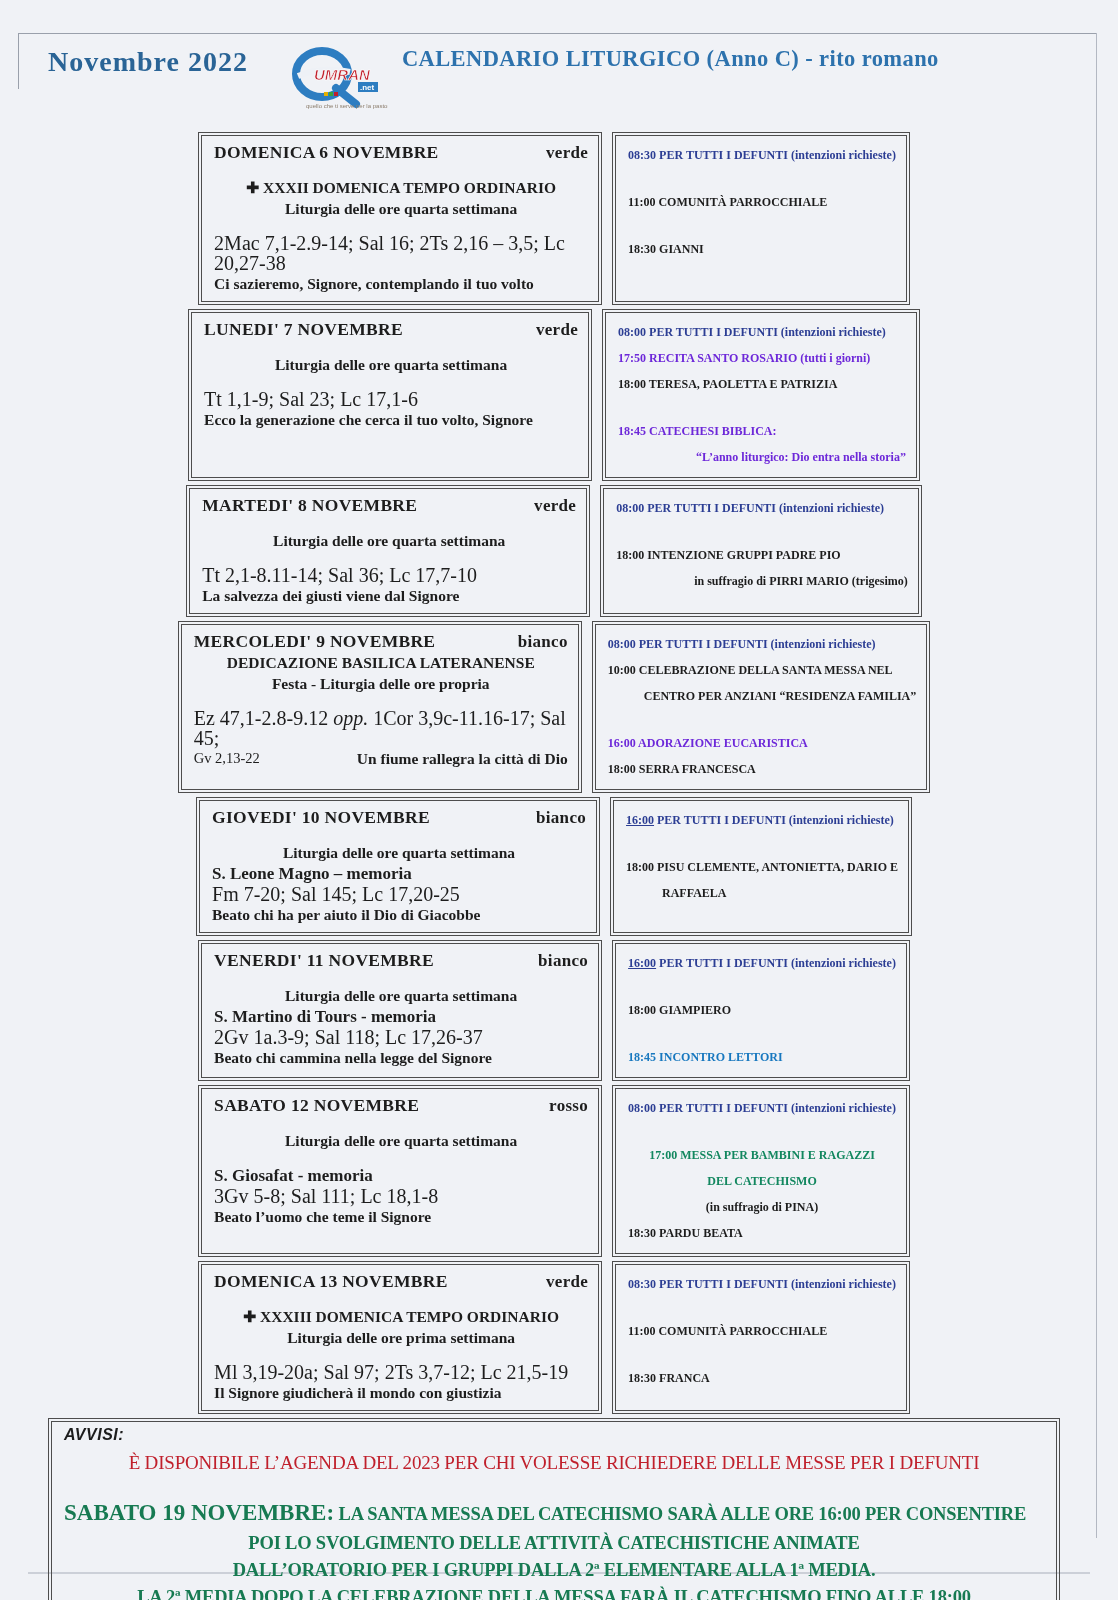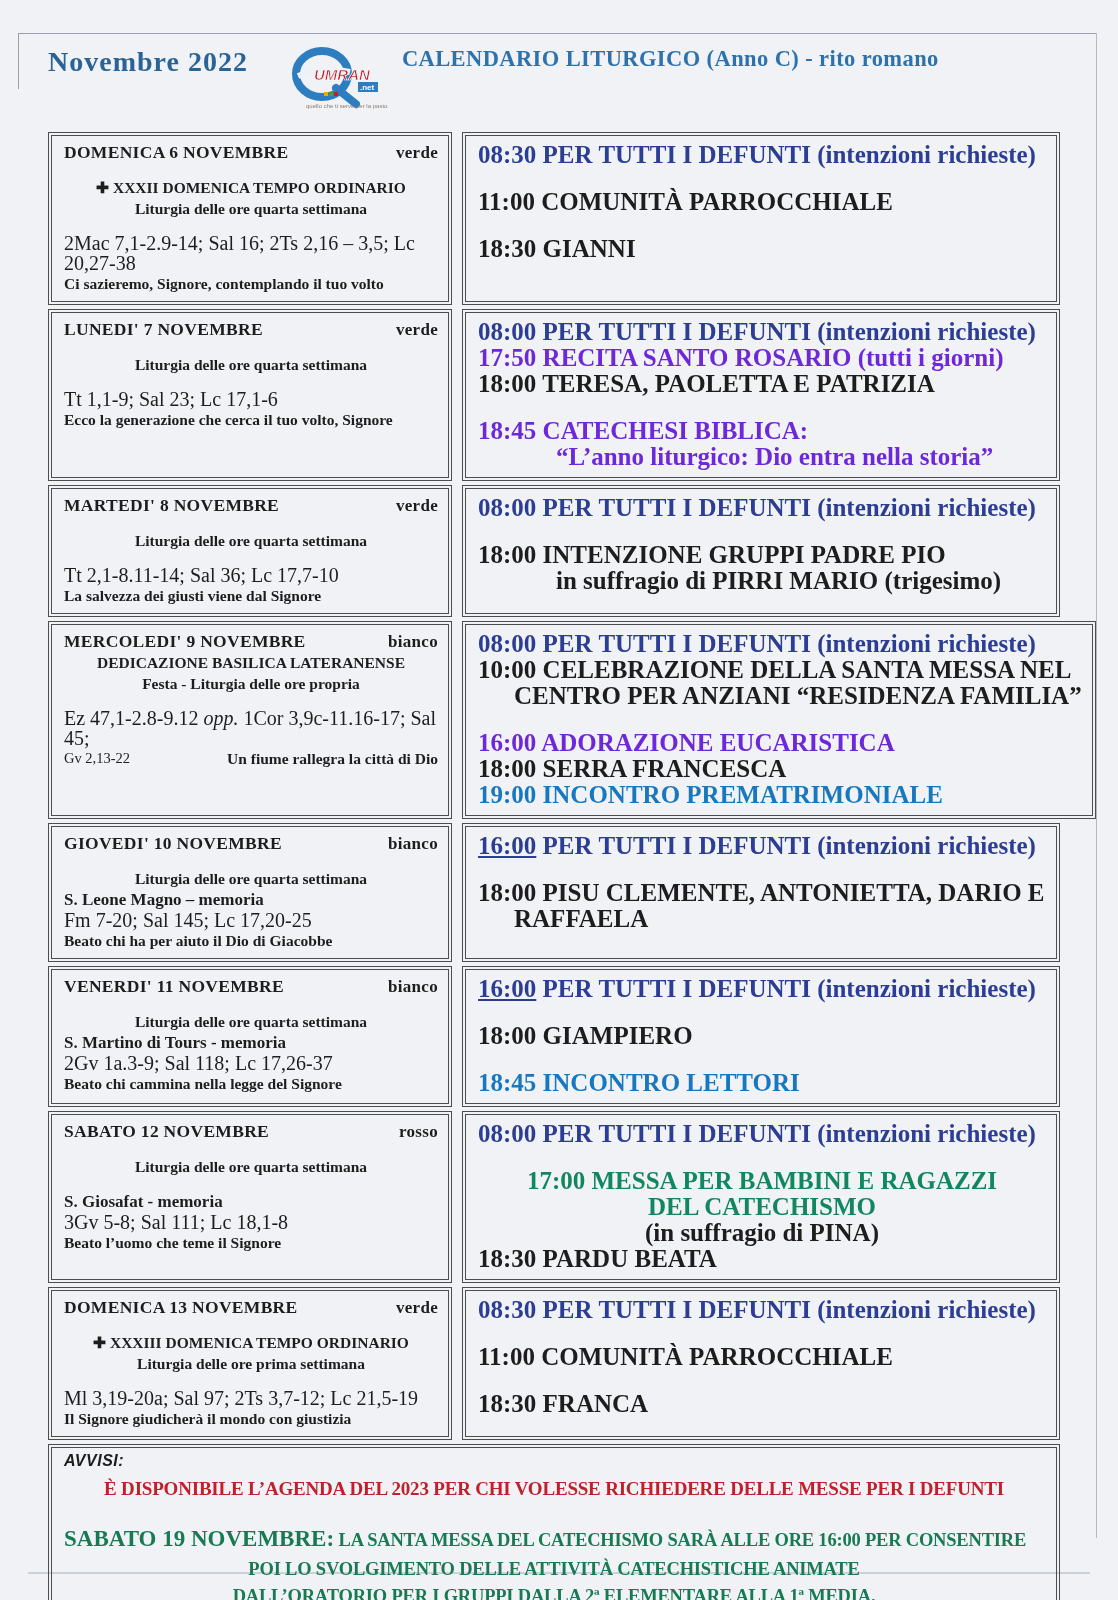--- a/index.html
+++ b/index.html
@@ -19,51 +19,51 @@
 
   .content{position:absolute;left:48px;top:46px;width:1012px;}
 
   
   .hdr{display:flex;height:78px;margin-bottom:8px;}
   .hdr-month{font-size:28px;font-weight:bold;color:#2a6496;letter-spacing:1px;}
   .hdr-logo{margin-left:36px;flex:0 0 auto;}
   .hdr-title{font-size:22.5px;font-weight:bold;color:#2d72ad;margin-left:14px;letter-spacing:0.4px;white-space:nowrap;}
 
   
-  .rows{display:flex;flex-direction:column;gap:4px;}
+  .rows{display:flex;flex-direction:column;gap:4px;align-items:center;}
   .day-row{display:grid;grid-template-columns:404px 1fr;gap:10px;}
   .cell{border:4px double #4d4d4d;padding:6px 10px 7px 12px;}
 
   .day-head{display:flex;justify-content:space-between;align-items:baseline;font-weight:bold;font-size:17.5px;letter-spacing:0.3px;}
   .day-color{font-size:17px;}
   .info-center{text-align:center;font-weight:bold;font-size:15.5px;line-height:21px;}
   .info-memoria{font-weight:bold;font-size:17px;line-height:21px;}
   .info-reading{font-size:20px;line-height:20px;}
   .info-reading em{font-style:italic;}
   .info-split{display:flex;justify-content:space-between;font-size:14.5px;line-height:21px;}
   .info-split .psalm-part{font-weight:bold;font-size:15.5px;}
   .info-psalm{font-weight:bold;font-size:15.5px;line-height:21px;}
   .info-spacer{height:14px;}
 
-  .evt{font-weight:bold;font-size:25px;line-height:26px;white-space:nowrap;}
+  .evt{font-weight:bold;font-size:12px;line-height:26px;white-space:nowrap;}
   .evt-blank{height:21px;}
   .evt.center{text-align:center;white-space:normal;}
   .evt.indent-1{padding-left:36px;}
   .evt.indent-2{padding-left:78px;}
   .evt-time.u{text-decoration:underline;}
   .c-blue{color:#2c3e94;}
   .c-red{color:#6d28d9;}
   .c-black{color:#1d1d1d;}
   .c-lightblue{color:#1878bf;}
   .c-green{color:#12875f;}
 
   
   .avvisi{margin-top:4px;border:4px double #4d4d4d;padding:4px 12px 12px;}
   .avvisi-label{font-family:"Liberation Sans","DejaVu Sans",sans-serif;font-weight:bold;font-style:italic;font-size:16px;letter-spacing:0.5px;}
-  .avvisi-red{color:#c0202c;text-align:center;font-weight:bold;font-size:19px;letter-spacing:-0.2px;margin:8px 0 26px;}
+  .avvisi-red{color:#c0202c;text-align:center;font-weight:normal;font-size:19px;letter-spacing:-0.2px;margin:8px 0 26px;}
   .avvisi-line2{color:#177a52;font-weight:bold;font-size:18.5px;letter-spacing:-0.2px;margin:0 0 4px;}
   .avvisi-lead{font-size:23px;letter-spacing:0;}
   .avvisi-green{color:#177a52;text-align:center;font-weight:bold;font-size:18.5px;line-height:27px;letter-spacing:-0.2px;}
 </style>
 </head>
 <body>
 
 <div class="frame-top"></div>
 <div class="frame-left-seg"></div>
 <div class="frame-right"></div>
@@ -167,21 +167,20 @@
             <span class="psalm-part">Un fiume rallegra la città di Dio</span>
           </div>
         </div>
         <div class="cell events-cell">
           <div class="evt c-blue"><span class="evt-time">08:00</span> <span class="evt-text">PER TUTTI I DEFUNTI (intenzioni richieste)</span></div>
           <div class="evt c-black"><span class="evt-time">10:00</span> <span class="evt-text">CELEBRAZIONE DELLA SANTA MESSA NEL</span></div>
           <div class="evt c-black indent-1"><span class="evt-text">CENTRO PER ANZIANI “RESIDENZA FAMILIA”</span></div>
           <div class="evt-blank"></div>
           <div class="evt c-red"><span class="evt-time">16:00</span> <span class="evt-text">ADORAZIONE EUCARISTICA</span></div>
           <div class="evt c-black"><span class="evt-time">18:00</span> <span class="evt-text">SERRA FRANCESCA</span></div>
-          <div class="evt c-lightblue"><span class="evt-time">19:00</span> <span class="evt-text">INCONTRO PREMATRIMONIALE</span></div>
         </div>
       </div>
       <div class="day-row">
         <div class="cell info-cell">
           <div class="day-head">
             <span class="day-title">GIOVEDI' 10 NOVEMBRE</span>
             <span class="day-color">bianco</span>
           </div>
           <div class="info-spacer"></div>
           <div class="info-center">Liturgia delle ore quarta settimana</div>

